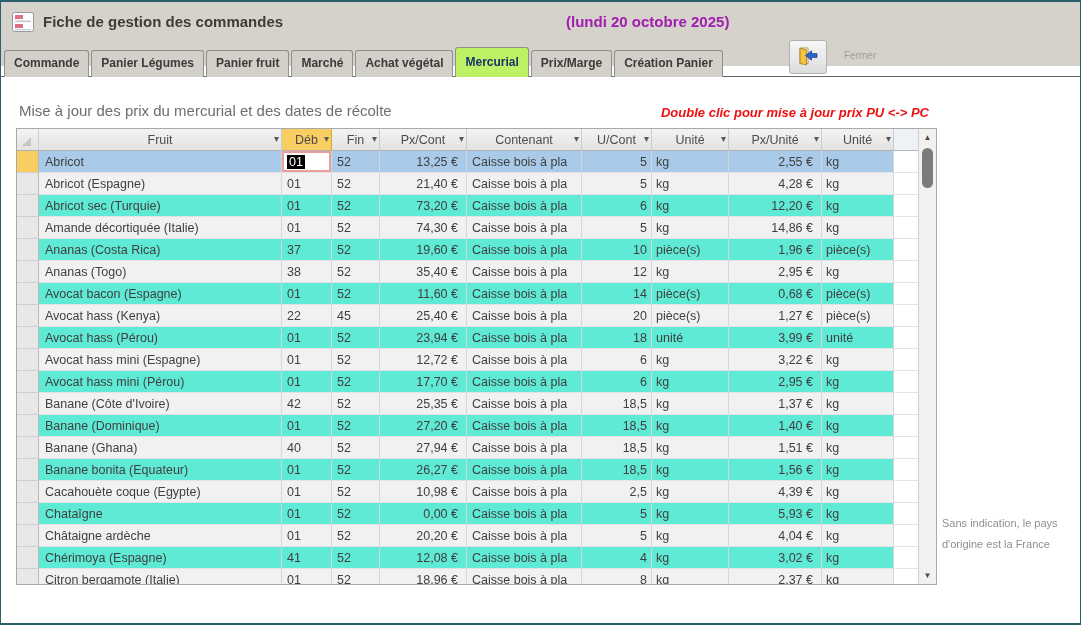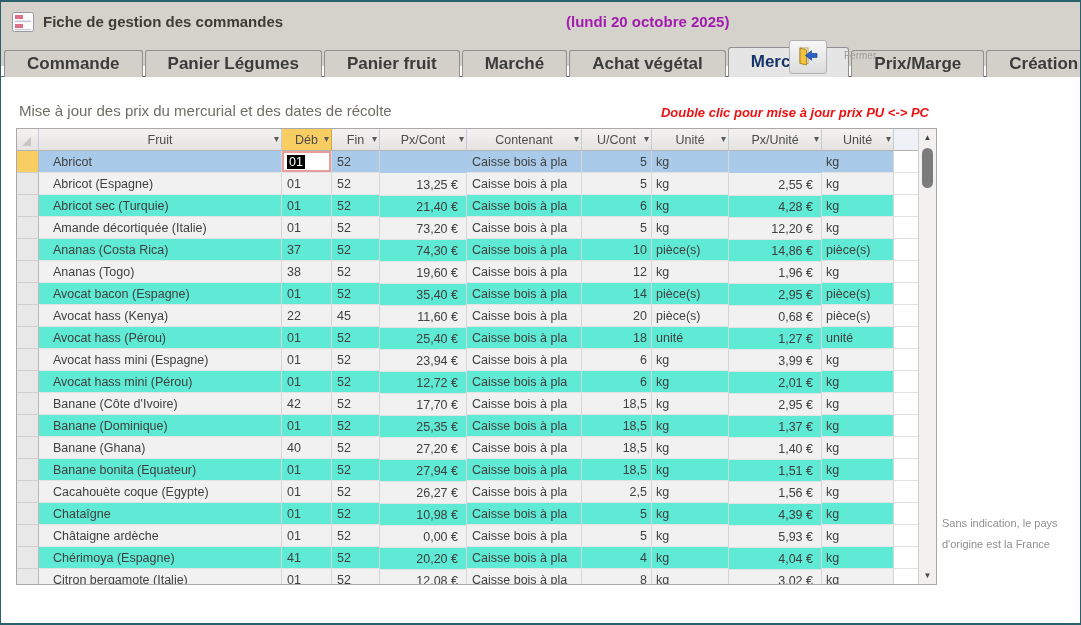--- a/index.html
+++ b/index.html
@@ -15,26 +15,26 @@
   
   .band { position:absolute; left:0; top:0; right:0; height:64px; background:#d5d2cb; }
   .appicon { position:absolute; left:10px; top:8px; width:24px; height:24px; }
   .title  { position:absolute; left:42px; top:11px; font-size:15px; font-weight:bold; color:#3f3b35; }
   .hdate  { position:absolute; left:565px; top:11px; font-size:15px; font-weight:bold; color:#a21caf; }
   .tabline{ position:absolute; left:0; top:74px; right:0; height:0; border-top:1px solid #68655f; z-index:1; }
 
   
   .tabs { position:absolute; left:3px; top:45px; height:30px; display:flex; align-items:flex-end; z-index:2; }
   .tab {
-    height:27px; line-height:25px; padding:0 22px; margin-right:2px;
+    height:27px; line-height:25px; padding:0 9px; margin-right:2px;
     background:#d3d0c9; border:1px solid #8f8f8f; border-bottom:none;
-    border-radius:3px 3px 0 0; font-size:17px; font-weight:bold; color:#3b3b3b;
+    border-radius:3px 3px 0 0; font-size:12px; font-weight:bold; color:#3b3b3b;
     cursor:default; white-space:nowrap;margin-top:43px;
   }
-  .tab.active { height:30px; line-height:28px; background:#e5e5e5; color:#17356b; position:relative; z-index:3; }
+  .tab.active { height:30px; line-height:28px; background:#bef264; color:#17356b; position:relative; z-index:3; }
 
   
   .closebtn {
     position:absolute; left:788px; top:38px; width:38px; height:34px; z-index:2;
     background:linear-gradient(#f7f7f7,#dcdcdc); border:1px solid #b2b2b2; border-radius:3px;
     display:flex; align-items:center; justify-content:center;
   }
   .closelabel { position:absolute; left:843px; top:48px; font-size:10px; color:#9e9e9e; z-index:2; }
 
   
@@ -59,23 +59,23 @@
   .hd.hot { background:#f8ce63; border-right-color:#d8a83a; }
   .corner { justify-content:flex-start; align-items:flex-end; }
   .corner .tri { width:0; height:0; margin:0 0 4px 5px;
                  border-bottom:9px solid #c6c6c6; border-right:9px solid transparent; transform:rotate(-90deg); }
 
   .c0{width:22px}.c1{width:243px}.c2{width:50px}.c3{width:48px}.c4{width:87px}
   .c5{width:115px}.c6{width:70px}.c7{width:77px}.c8{width:93px}.c9{width:72px}.c10{width:24px}
 
   .td.c0 { background:#e9e8e8; border-right:1px solid #b9b9b9; border-bottom:1px solid #cfcfcf; }
   .tr.selected .td.c0 { background:#f8ce63; }
-  .td.c1 { padding-left:14px; }
+  .td.c1 { padding-left:6px; }
   .td.c2, .td.c3 { padding-left:5px; }
-  .td.c4, .td.c8 { justify-content:flex-end; padding-right:8px;margin-top:23px; }
+  .td.c4, .td.c8 { justify-content:flex-end; padding-right:8px; }
   .td.c5 { padding-left:5px; }
   .td.c6 { justify-content:flex-end; padding-right:4px; }
   .td.c7, .td.c9 { padding-left:4px; }
   .td.c10 { background:#fff; border-right:none; }
   .hd.c10 { background:#eef1f6; border-right:none; }
 
   .td.activecell { background:#fff !important; box-shadow: inset 0 0 0 2px #e89c9c; }
   .td.activecell .hl { background:#000; color:#fff; padding:0 2px; }
 
   
@@ -299,21 +299,21 @@
             </div>
             <div class="tr">
               <div class="td c0"></div>
               <div class="td c1">Avocat hass mini (Espagne)</div>
               <div class="td c2">01</div>
               <div class="td c3">52</div>
               <div class="td c4">12,72 €</div>
               <div class="td c5">Caisse bois à pla</div>
               <div class="td c6">6</div>
               <div class="td c7">kg</div>
-              <div class="td c8">2,01 €</div>
+              <div class="td c8">3,22 €</div>
               <div class="td c9">kg</div>
               <div class="td c10"></div>
             </div>
             <div class="tr">
               <div class="td c0"></div>
               <div class="td c1">Avocat hass mini (Pérou)</div>
               <div class="td c2">01</div>
               <div class="td c3">52</div>
               <div class="td c4">17,70 €</div>
               <div class="td c5">Caisse bois à pla</div>

